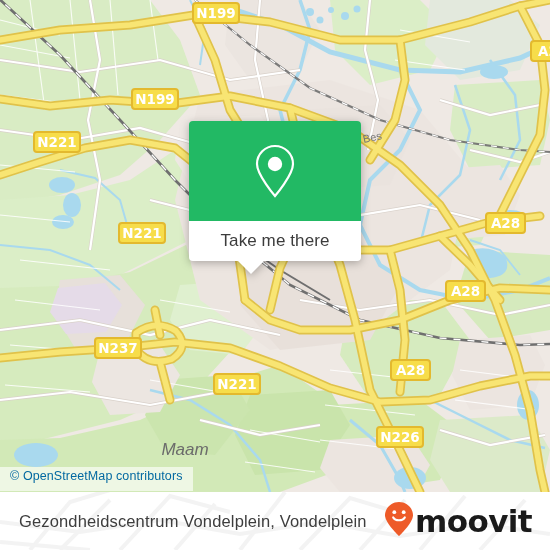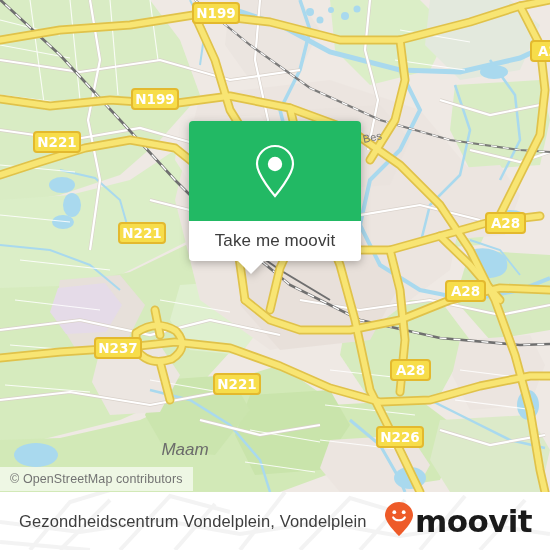--- a/index.html
+++ b/index.html
@@ -17,24 +17,24 @@
     position: absolute; left: 0; top: 0;
     width: 550px; height: 492px;
     background: #efe9e4;
     overflow: hidden;
   }
   #map svg { position: absolute; left: 0; top: 0; display: block; }
 
   
   #attribution {
     position: absolute; left: 0; top: 467px;
-    height: 24px; padding: 0 10px 0 10px;
-    display: flex; align-items: center;
+    height: 24px; padding: 0 10px 8px 10px;
+    display: flex; align-items: flex-end;
     background: rgba(255,255,255,0.62);
-    font-size: 12.5px; color: #737373;
+    font-size: 12.5px; color: #0369a1;
     letter-spacing: .1px;
     z-index: 40;
   }
 
   
   #callout {
     position: absolute;
     left: 189px; top: 121px;
     width: 172px;
     z-index: 50;
@@ -349,21 +349,21 @@
   <div id="callout">
     <div id="callout-top">
       <span id="pin-icon">
         <svg width="44" height="56" viewBox="0 0 44 56" aria-hidden="true">
           <path d="M22 3 C12 3 4 11 4 21 C4 32 22 53 22 53 C22 53 40 32 40 21 C40 11 32 3 22 3 Z" fill="none" stroke="#ffffff" stroke-width="2.2"></path>
           <circle cx="22" cy="21" r="7.2" fill="#ffffff"></circle>
         </svg>
       </span>
     </div>
     <div id="callout-bottom">
-      <span id="callout-label">Take me moovit</span>
+      <span id="callout-label">Take me there</span>
       <span id="callout-tail"></span>
     </div>
   </div>
 
   <div id="footer">
     <svg id="footer-watermark" viewBox="0 0 550 58">
       <g fill="none" stroke="#d8d8d8" stroke-width="4">
         <path d="M30,58 L70,10 L120,-5"></path>
         <path d="M60,58 L110,8"></path>
         <path d="M120,58 L170,4 L230,20"></path>

